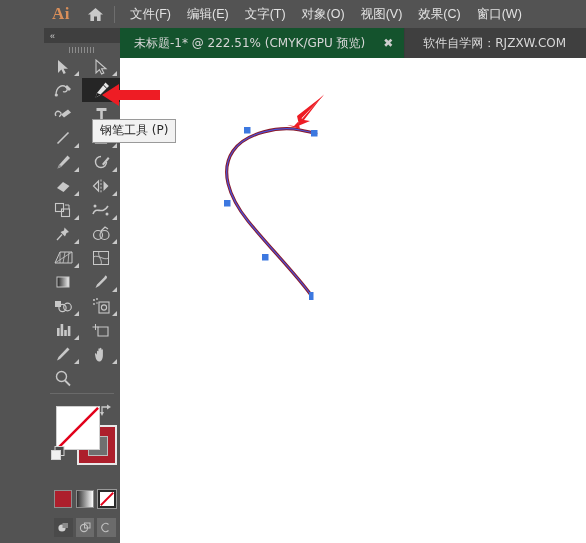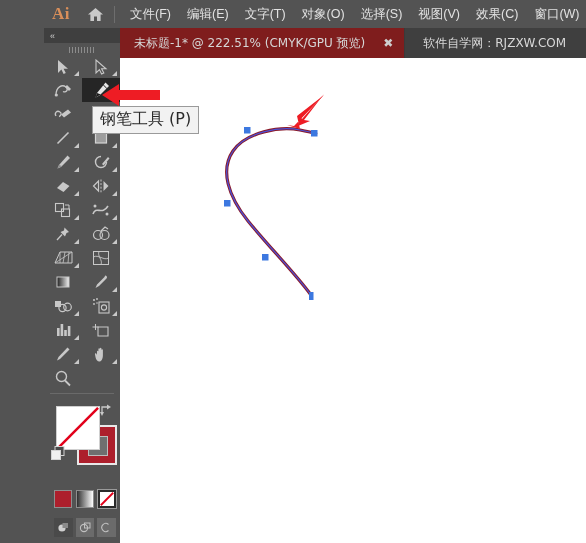--- a/index.html
+++ b/index.html
@@ -33,21 +33,21 @@
     font-family: Liberation Sans, sans-serif;
   }
 
   
   .tabbar {
     position: absolute; left: 76px; top: 28px; width: 510px; height: 30px;
     background: #3f3f3f;
     display: flex; align-items: stretch;
   }
   .doc-tab {
-    background: #7f1d1d;
+    background: #14532d;
     display: flex; align-items: center;
     padding: 0 9px 0 14px;
     height: 30px;
     border-right: 1px solid #3a3a3a;
   }
   .doc-tab-title {
     color: #d6d6d6; font-size: 12px; white-space: nowrap;
     font-family: "DejaVu Sans", sans-serif;
   }
   .tab-close {
@@ -143,24 +143,24 @@
   
   .canvas {
     position: absolute; left: 76px; top: 58px;
     width: 510px; height: 485px;
     background: #ffffff;
     overflow: hidden;
   }
 
   
   .tooltip {
-    position: absolute; left: 48px; top: 106px;
+    position: absolute; left: 48px; top: 119px;
     background: #f2f2f2; border: 1px solid #9a9a9a;
     padding: 2px 7px 3px 7px;
-    color: #2a2a2a; font-size: 16px;
+    color: #2a2a2a; font-size: 12px;
     white-space: nowrap;
     font-family: "DejaVu Sans", sans-serif;
     z-index: 40;
   }
 
   
   .anno { position: absolute; z-index: 50; pointer-events: none; }
 </style>
 </head>
 <body>
@@ -172,21 +172,20 @@
     <div class="home-icon">
       <svg width="17" height="15" viewBox="0 0 17 15">
         <path d="M8.5 1 L16 7.5 L13.6 7.5 L13.6 14 L10 14 L10 9.5 L7 9.5 L7 14 L3.4 14 L3.4 7.5 L1 7.5 Z" fill="#c9c9c9"></path>
       </svg>
     </div>
     <div class="menu-sep"></div>
     <div class="menu-item">文件(F)</div>
     <div class="menu-item">编辑(E)</div>
     <div class="menu-item">文字(T)</div>
     <div class="menu-item">对象(O)</div>
-    <div class="menu-item">选择(S)</div>
     <div class="menu-item">视图(V)</div>
     <div class="menu-item">效果(C)</div>
     <div class="menu-item">窗口(W)</div>
   </div>
 
   <div class="tabbar">
     <div class="doc-tab">
       <span class="doc-tab-title">未标题-1* @ 222.51% (CMYK/GPU 预览)</span>
       <span class="tab-close">✖</span>
     </div>

